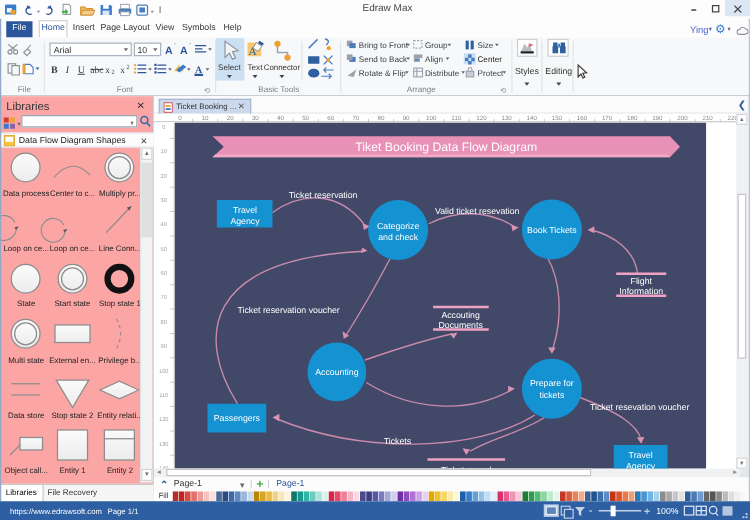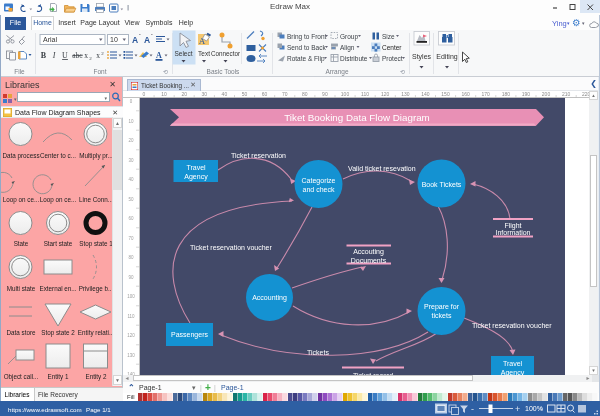--- a/index.html
+++ b/index.html
@@ -1,21 +1,21 @@
 <!DOCTYPE html>
 <html><head>
 <meta charset="utf-8">
 <style>
 * { margin:0; padding:0; box-sizing:border-box; }
 html,body { width:600px; height:416px; overflow:hidden; }
 body { font-family:"Liberation Sans", sans-serif; background:#fff; position:relative; }
 .abs { position:absolute; }
 
 #titlebar { left:0; top:0; width:600px; height:15px; background:#fdfdfd; }
-#apptitle { left:270px; top:2px; width:60px; text-align:left; font-size:8px; color:#444; }
+#apptitle { left:270px; top:2px; width:60px; text-align:right; font-size:8px; color:#444; }
 
 #tabrow { left:0; top:15px; width:600px; height:15px; background:#fdfdfd; }
 .rtab { position:absolute; top:2px; height:13px; line-height:12px; font-size:7px; color:#333; padding:0; text-align:center; }
 #filetab { left:5px; top:2px; width:21px; background:#2b579a; color:#fff; text-align:center; padding:0; }
 #hometab { background:#fff; border:1px solid #d4d4d4; border-bottom:none; color:#2b579a; top:1px; height:14px; }
 
 #ribbon { left:0; top:30px; width:600px; height:47px; background:#f7f8f9; border-bottom:1px solid #c9cdd4; }
 
 #libpanel { left:0; top:77px; width:123px; height:324px; background:#fca5a5; border-right:1px solid #b9c2cc; }
 #libhead { left:5px; top:3px; font-size:9px; color:#333; position:absolute; }

